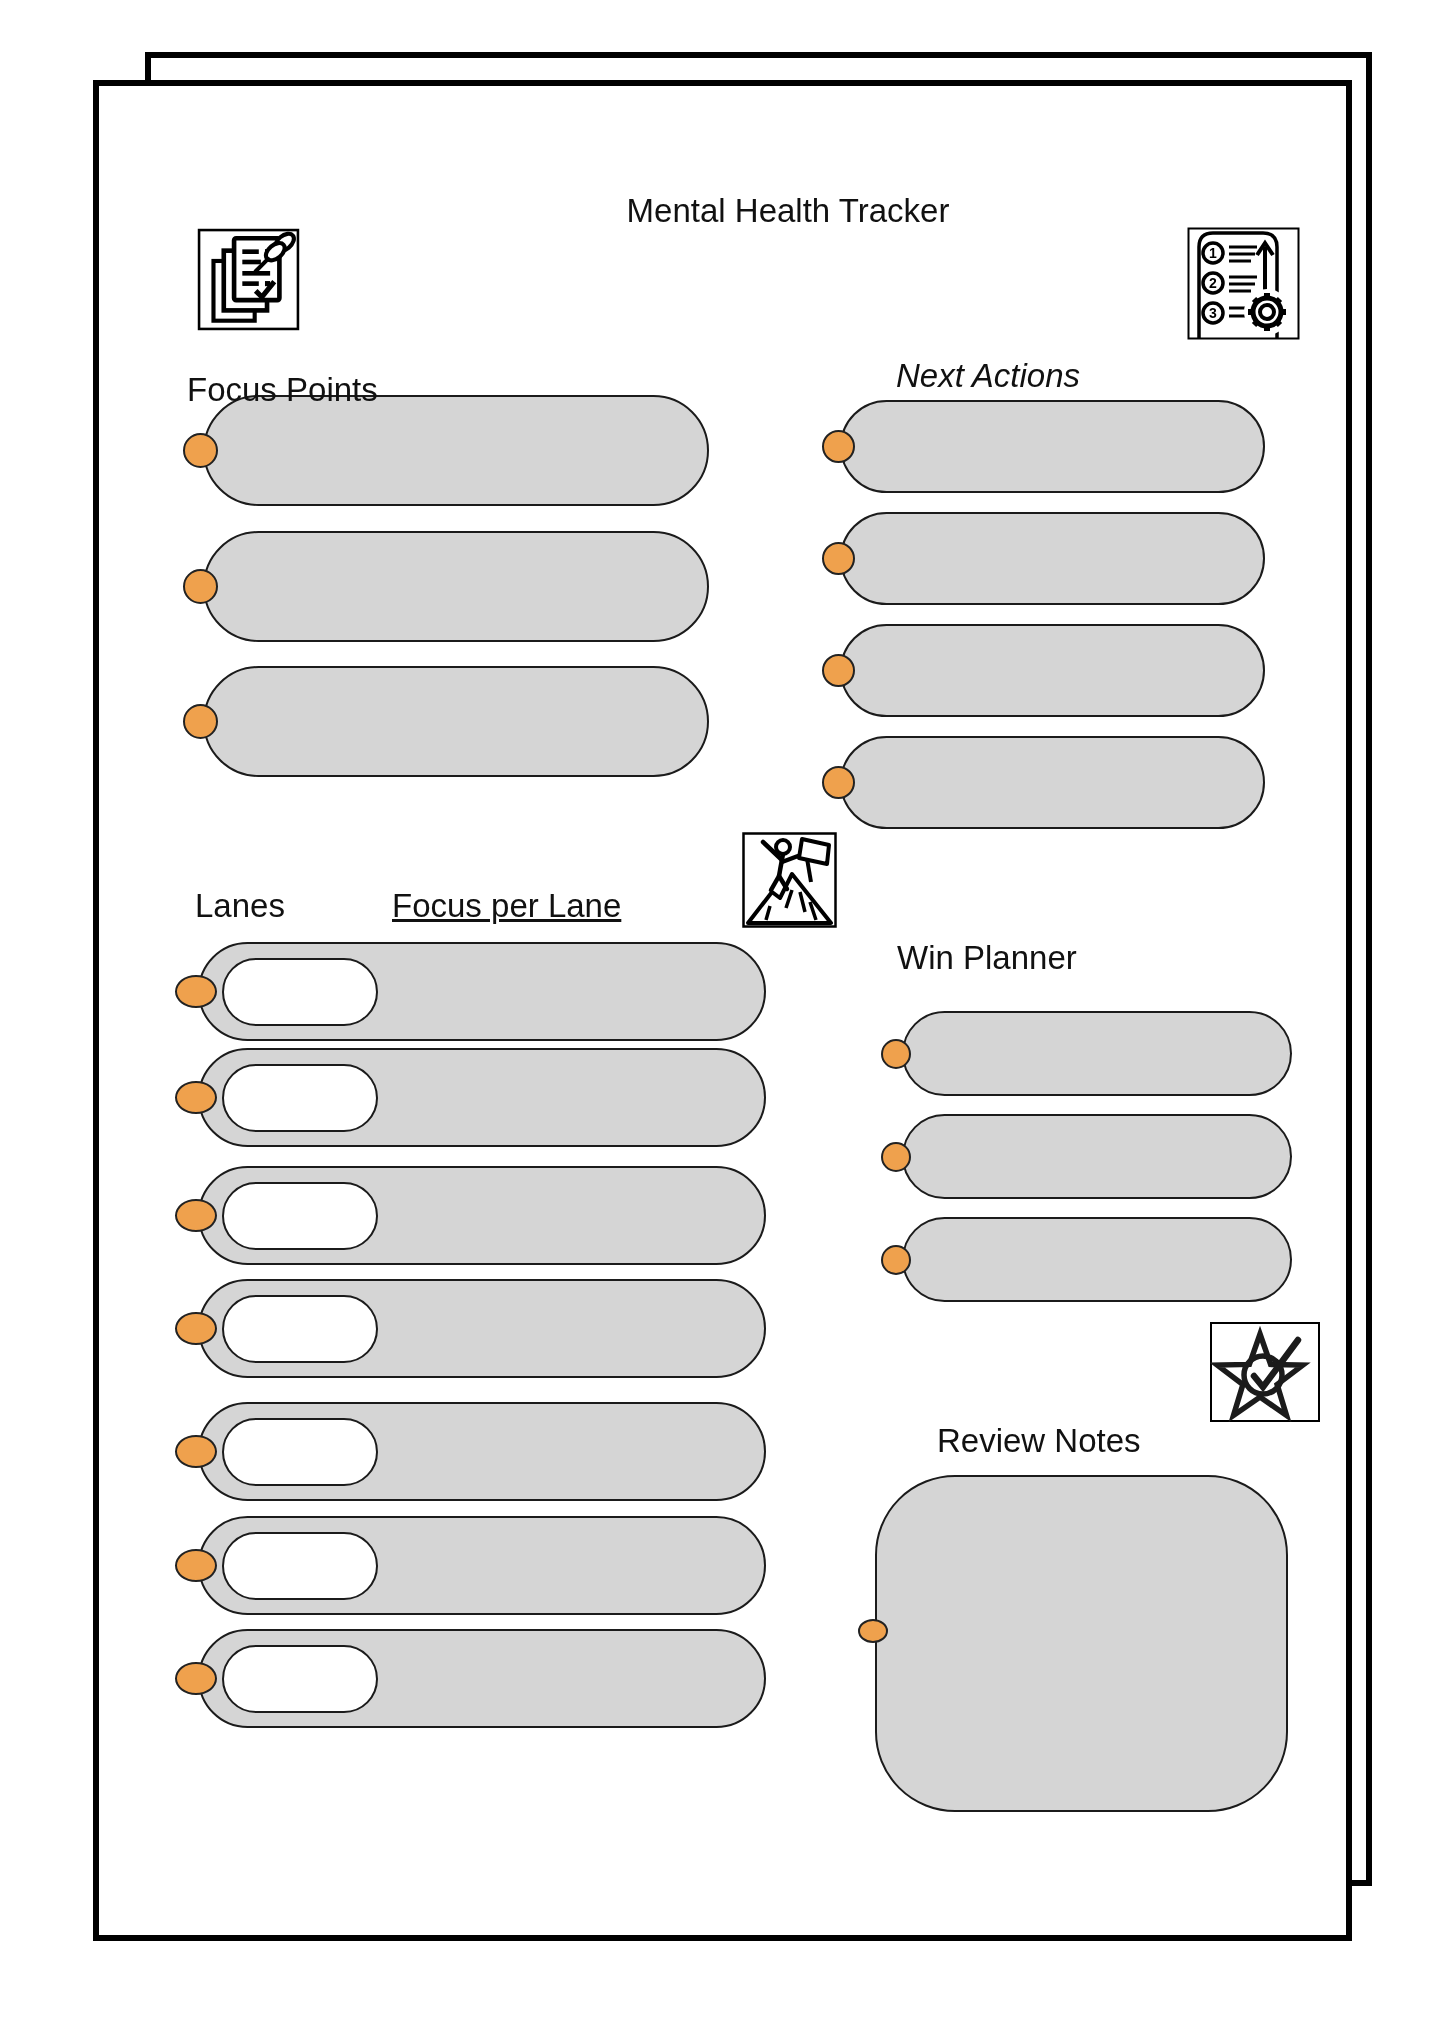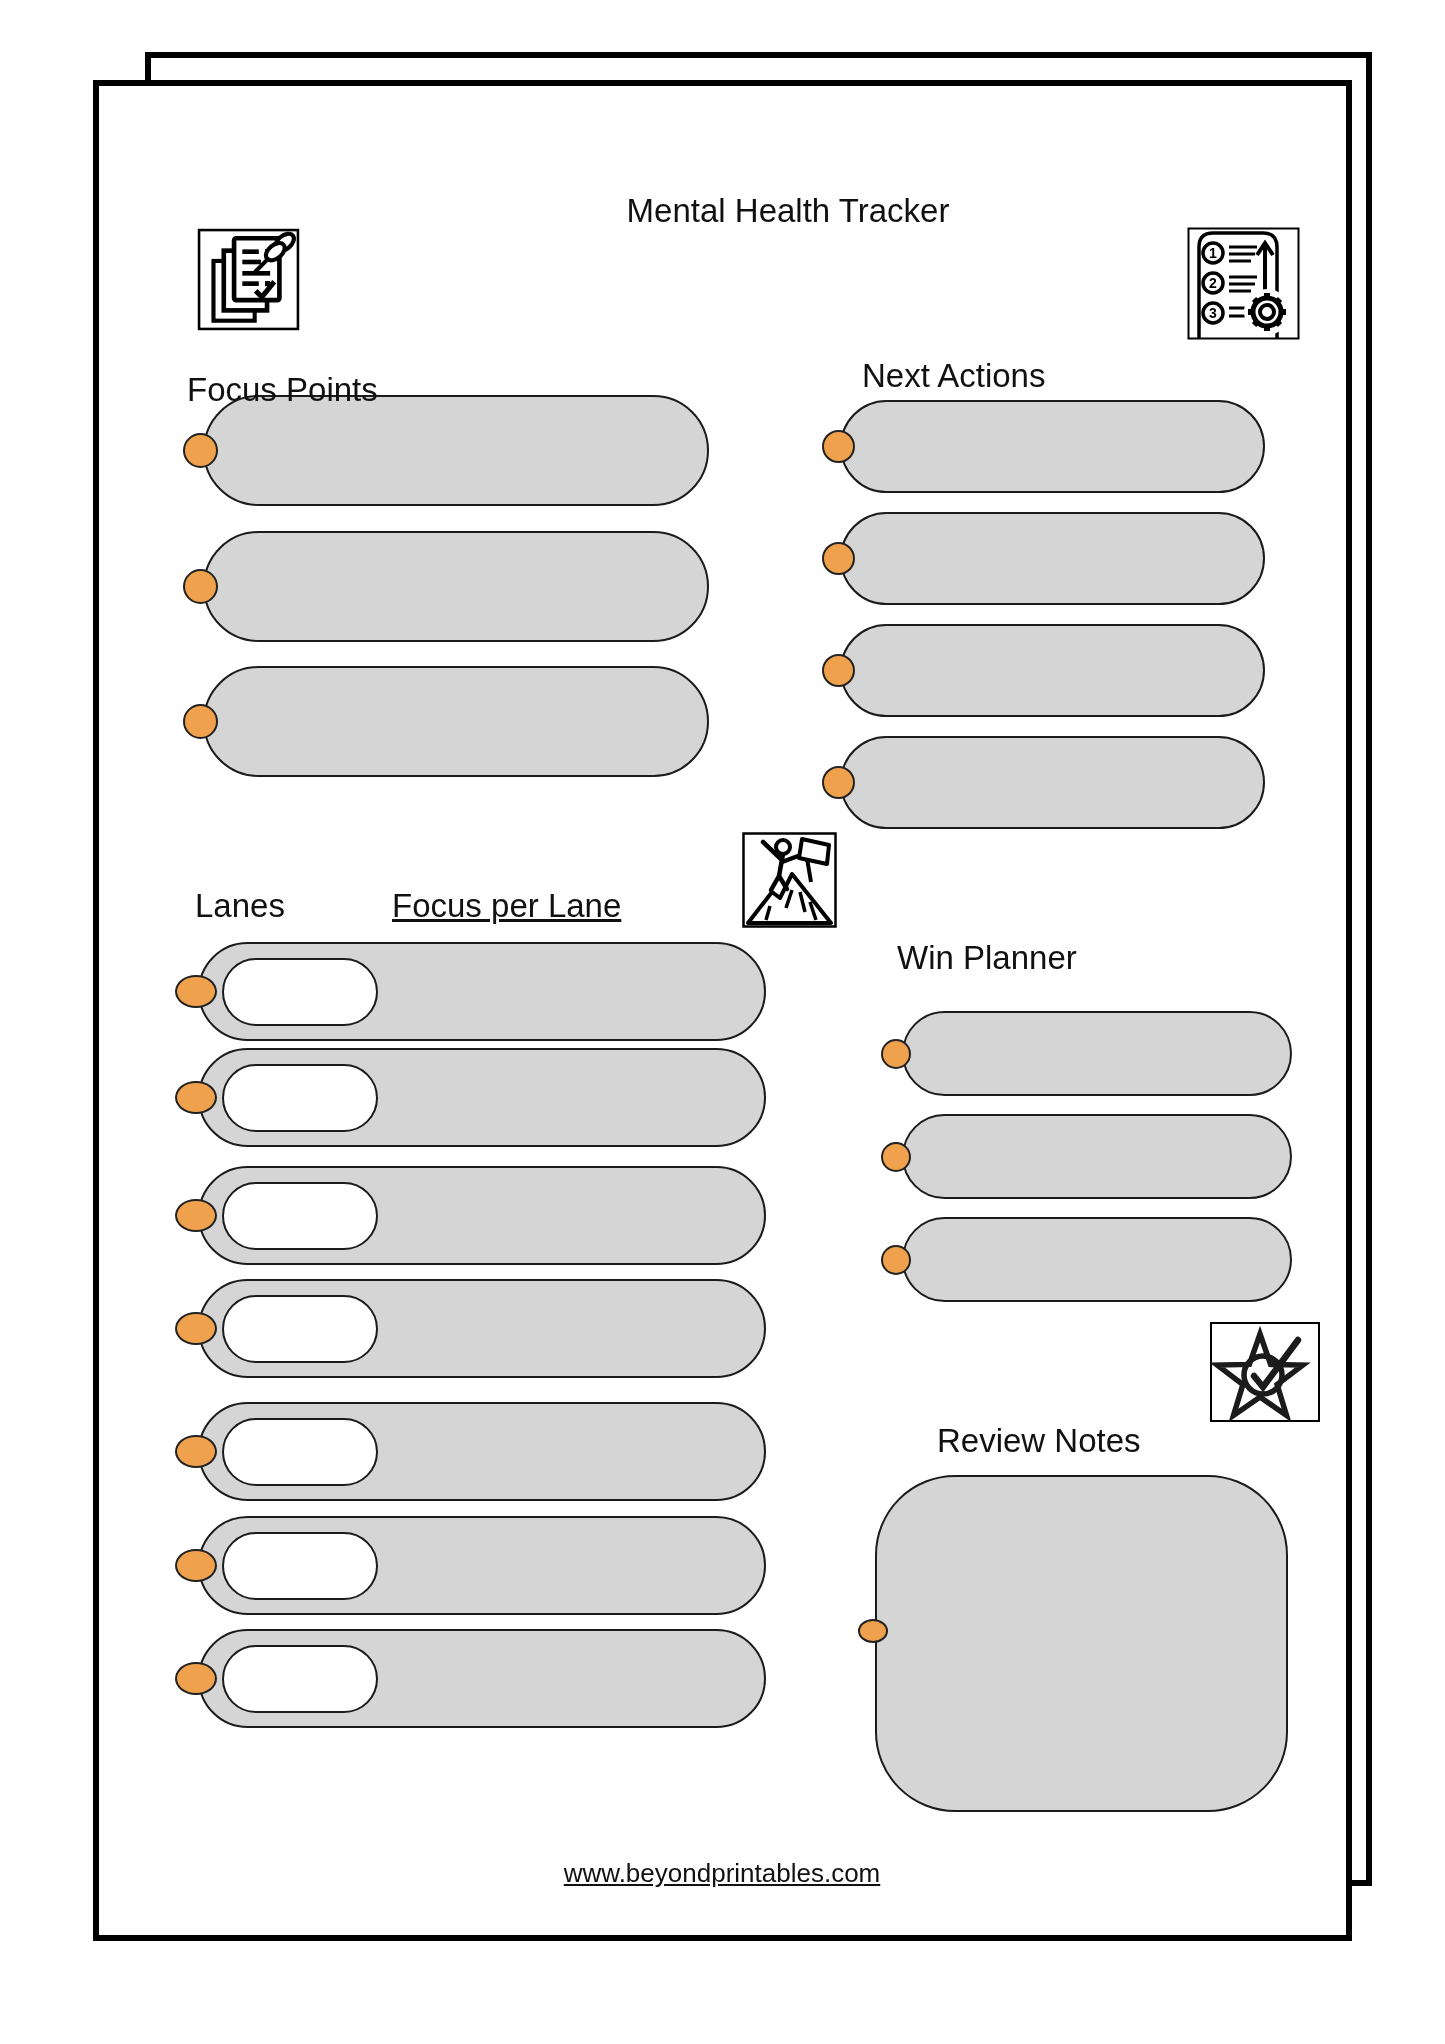--- a/index.html
+++ b/index.html
@@ -80,21 +80,21 @@
       <circle cx="80" cy="85" r="23" fill="#fff"></circle>
       <g stroke="#000" stroke-width="6">
         <path d="M80 66 V104 M61 85 H99 M67 72 L93 98 M93 72 L67 98"></path>
       </g>
       <circle cx="80" cy="85" r="14" fill="#fff" stroke="#000" stroke-width="5"></circle>
       <circle cx="80" cy="85" r="7" fill="#fff" stroke="#000" stroke-width="4"></circle>
     </svg>
   </div>
 
   <div class="hdr" style="left:187px;top:373px;">Focus Points</div>
-  <div class="hdr" style="left:862px;top:359px;">Next Actions</div>
+  <div class="hdr" style="left:896px;top:359px;font-style:italic;">Next Actions</div>
   <div class="hdr" style="left:195px;top:889px;">Lanes</div>
   <div class="hdr" style="left:392px;top:889px;text-decoration:underline;">Focus per Lane</div>
   <div class="hdr" style="left:897px;top:941px;">Win Planner</div>
   <div class="hdr" style="left:937px;top:1424px;text-align:center;">Review Notes</div>
 
   <div class="icon-box" style="left:742px;top:832px;width:95px;height:96px;">
     <svg width="95" height="96" viewBox="0 0 95 96">
       <rect x="1.5" y="1.5" width="92" height="93" fill="#fff" stroke="#000" stroke-width="2.5"></rect>
       <path d="M6 91 L30 60 L38 66 L50 42 L89 91 Z" fill="#fff" stroke="#000" stroke-width="4" stroke-linejoin="round"></path>
       <path d="M50 58 L44 76 M58 60 L63 80 M28 74 L24 88 M68 70 L74 88" stroke="#000" stroke-width="3.5" fill="none"></path>
@@ -158,15 +158,14 @@
       <div class="pill" style="left: 902px; top: 1114px; width: 390px; height: 85px; border-radius: 42.5px;"></div>
       <div class="dot" style="left: 881px; top: 1141.5px; width: 30px; height: 30px;"></div>
       <div class="pill" style="left: 902px; top: 1217px; width: 390px; height: 85px; border-radius: 42.5px;"></div>
       <div class="dot" style="left: 881px; top: 1244.5px; width: 30px; height: 30px;"></div>
     </div>
 
   <div class="pill" style="left:875px;top:1475px;width:413px;height:337px;border-radius:80px;"></div>
   <div class="dot" style="left:858px;top:1619px;width:30px;height:24px;"></div>
 
 
-  <div id="site-link">www.beyondprintables.com</div>
 
 </div>
 
 </body></html>

